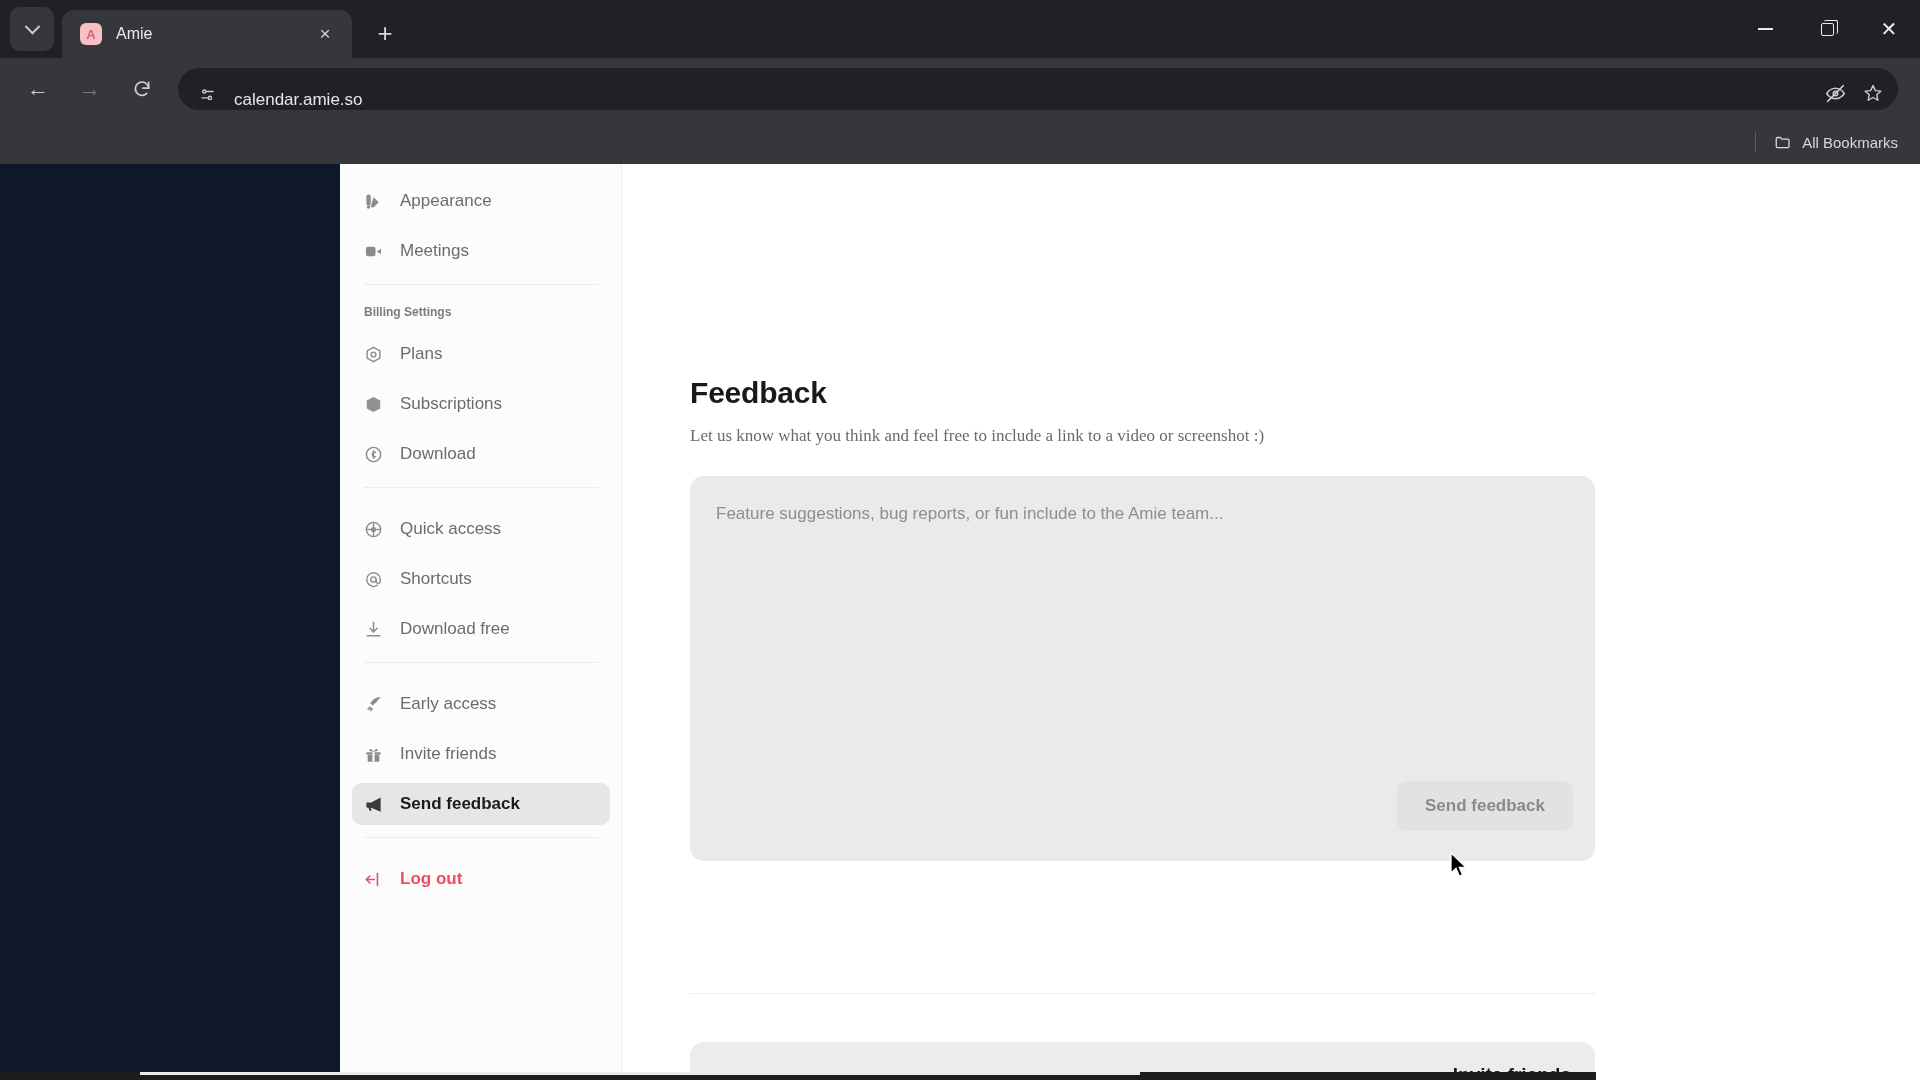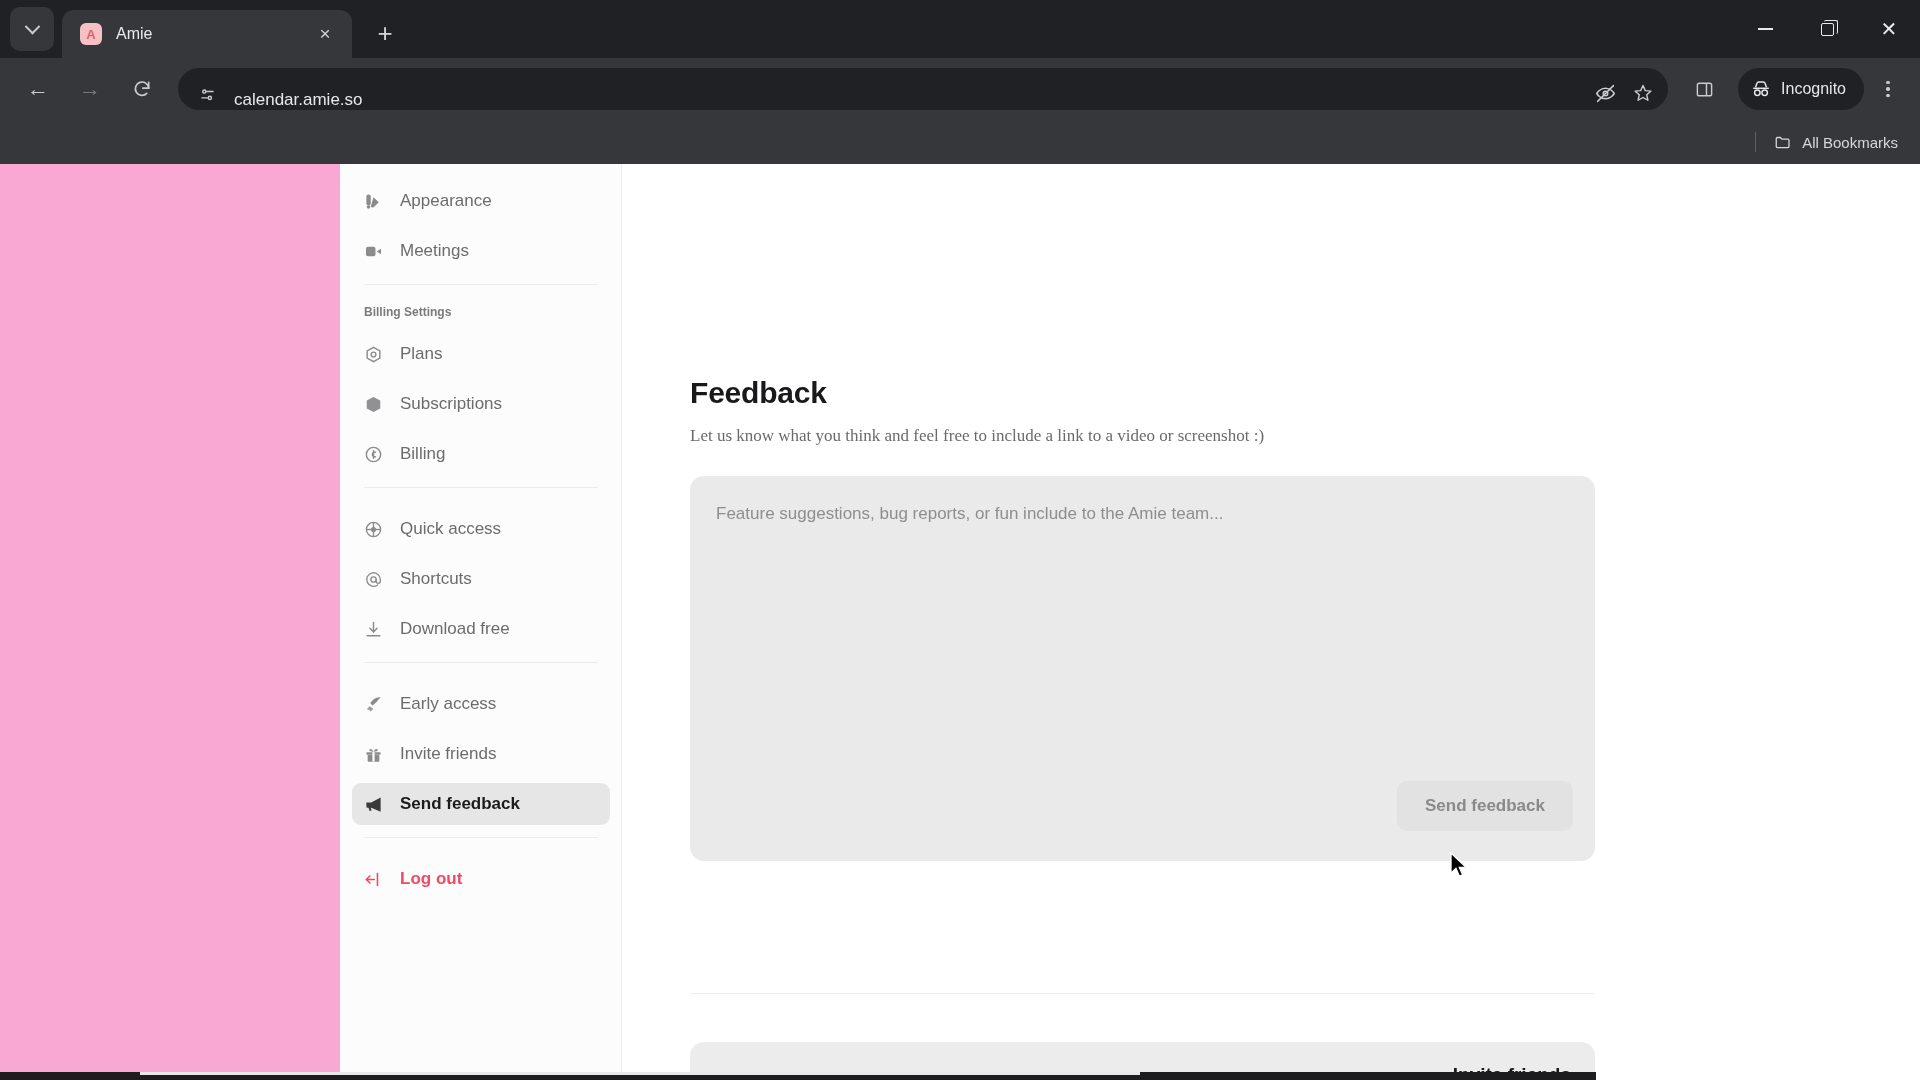--- a/index.html
+++ b/index.html
@@ -75,21 +75,21 @@
            justify-content:center; gap:3px; margin-left: 4px; }
   .kebab i { width: 3.5px; height: 3.5px; background: #c9ccd0; border-radius: 50%; display:block; }
 
   .bookmarkbar { height: 44px; background: #35373a; display: flex; align-items: center;
                  justify-content: flex-end; padding-right: 22px; }
   .bm-sep { width: 1px; height: 20px; background: #5d6064; margin-right: 18px; }
   .bm-item { display: flex; align-items: center; color: #d6d9dc; font-size: 15px; }
   .bm-item .lbl { margin-left: 10px; }
 
   
-  .page { position: relative; width: 1596px; height: 916px; background: #f9a8d4; overflow: hidden; }
+  .page { position: relative; width: 1596px; height: 916px; background: #0f172a; overflow: hidden; }
   .page-bottom-strip { position: absolute; left: 0; bottom: 0; width: 1920px; height: 8px; background: #1d1d1f; }
   .page-bottom-strip:after { content:""; position:absolute; left: 140px; top: 0; width: 1000px; height: 3px; background: #e9e9ea; }
 
   .settings-panel {
     position: absolute; left: 340px; top: 0; width: 282px; height: 908px;
     background: #fcfcfc; border-right: 1px solid #ececec;
   }
   .nav { position: absolute; left: 0; top: 0; width: 282px; padding: 0 12px; }
   .nav-item {
     display: flex; align-items: center; height: 42px; padding: 0 12px;
@@ -205,42 +205,20 @@
           <line x1="3" y1="21" x2="21" y2="3"></line>
         </svg>
       </span>
       <span class="omni-act">
         <svg width="20" height="20" viewBox="0 0 24 24" fill="none" stroke="#c9ccd0" stroke-width="1.7" stroke-linejoin="round">
           <polygon points="12,3 14.8,9.1 21.4,9.8 16.5,14.2 17.9,20.7 12,17.4 6.1,20.7 7.5,14.2 2.6,9.8 9.2,9.1"></polygon>
         </svg>
       </span>
     </div>
 
-    <div class="tb-right">
-      <div class="tb-icon">
-        <svg width="19" height="19" viewBox="0 0 24 24" fill="none" stroke="#c9ccd0" stroke-width="1.8">
-          <rect x="3" y="4" width="18" height="16" rx="2.4"></rect>
-            <line x1="14.5" y1="4" x2="14.5" y2="20"></line>
-        </svg>
-      </div>
-      <div class="incognito-pill">
-        <svg width="22" height="22" viewBox="0 0 24 24" fill="none" stroke="#e5e7ea" stroke-width="1.6">
-          <path d="M6 10l1.6-4.4a2 2 0 0 1 1.9-1.3h5a2 2 0 0 1 1.9 1.3L18 10"></path>
-          <line x1="3.5" y1="11.2" x2="20.5" y2="11.2"></line>
-          <circle cx="8" cy="16" r="3"></circle>
-            <circle cx="16" cy="16" r="3"></circle>
-        </svg>
-        <span class="lbl">Incognito</span>
-      </div>
-      <div class="kebab">
-          <i></i>
-          <i></i>
-          <i></i>
-        </div>
-    </div>
   </div>
 
   <div class="bookmarkbar">
     <span class="bm-sep"></span>
     <div class="bm-item">
       <svg width="18" height="18" viewBox="0 0 24 24" fill="none" stroke="#d6d9dc" stroke-width="1.7">
         <path d="M3 7.5a1.5 1.5 0 0 1 1.5-1.5h4l2 2.2h8A1.5 1.5 0 0 1 20 9.7v8.3a1.5 1.5 0 0 1-1.5 1.5h-14A1.5 1.5 0 0 1 3 18z"></path>
       </svg>
       <span class="lbl">All Bookmarks</span>
     </div>
@@ -302,21 +280,21 @@
             </div>
 
             <div class="nav-item">
               <span class="ic">
                 <svg width="19" height="19" viewBox="0 0 24 24" fill="none" stroke="#8b8b8d" stroke-width="1.8">
                   <circle cx="12" cy="12" r="9"></circle>
                     <path d="M14.6 9.2a3 3 0 1 0 0 5.6" stroke-linecap="round"></path>
                     <line x1="12" y1="6.5" x2="12" y2="17.5"></line>
                 </svg>
               </span>
-              <span class="lbl">Billing</span>
+              <span class="lbl">Download</span>
             </div>
 
             <div class="nav-div"></div>
 
             <div class="nav-item">
               <span class="ic">
                 <svg width="19" height="19" viewBox="0 0 24 24" fill="none" stroke="#8b8b8d" stroke-width="1.7">
                   <circle cx="12" cy="12" r="9"></circle>
                     <circle cx="12" cy="12" r="2.4" fill="#8b8b8d"></circle>
                   <line x1="12" y1="3" x2="12" y2="9.6"></line>

